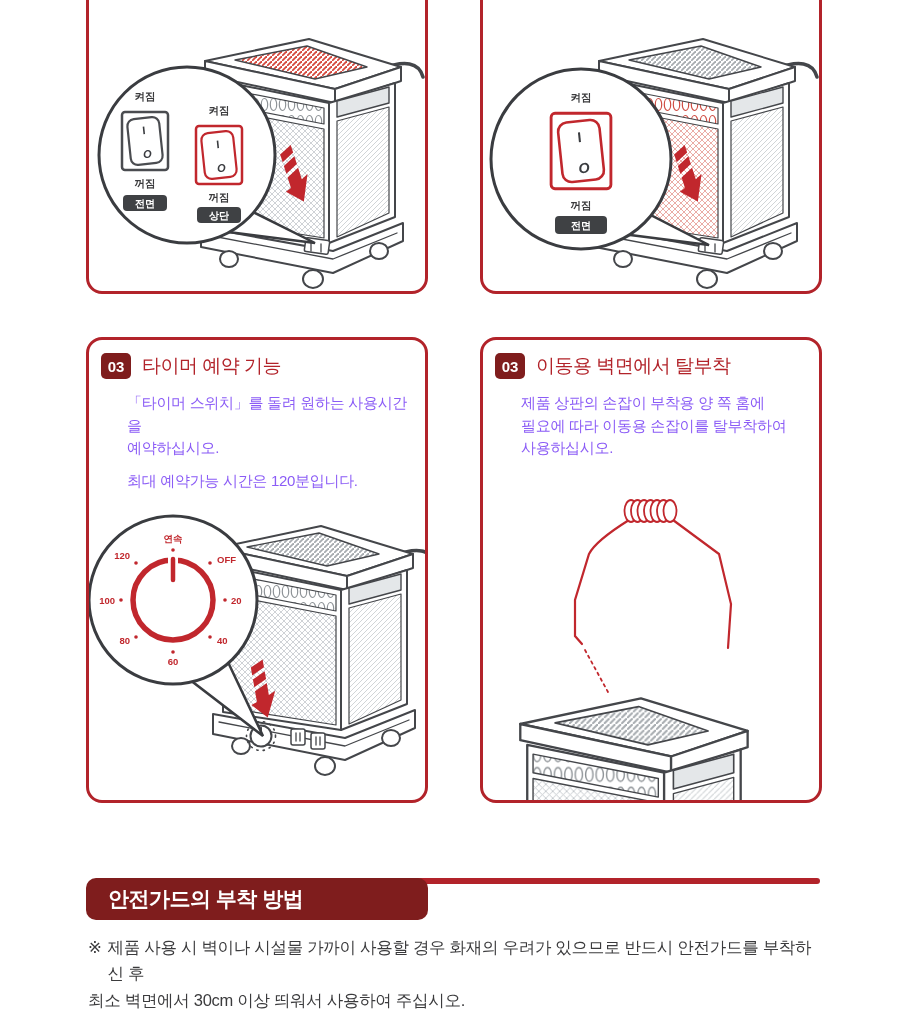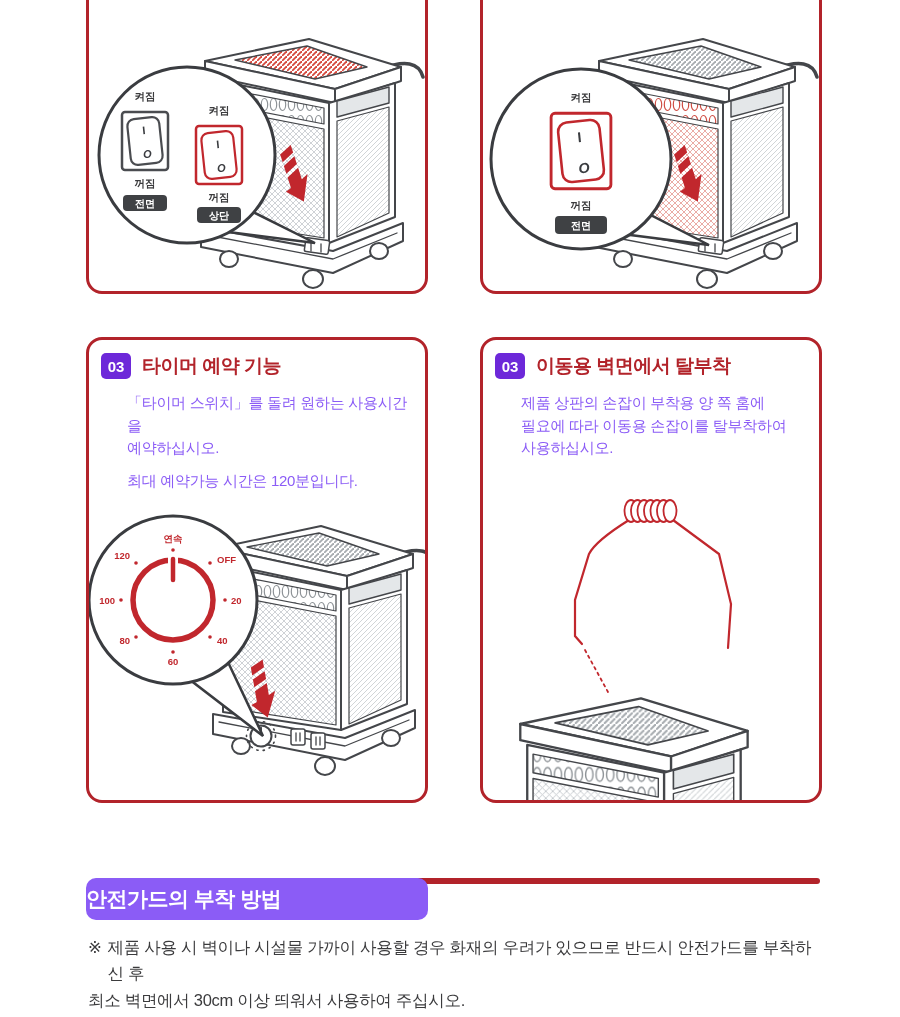--- a/index.html
+++ b/index.html
@@ -8,28 +8,28 @@
   .stage{position:absolute;left:0;top:0;width:760px;height:1017px;background:#fff}
 
   .panel{position:absolute;border:3px solid #b2232a;border-radius:16px;background:#fff;overflow:hidden}
   .p-tl{left:86px;top:-28px;width:342px;height:322px}
   .p-tr{left:480px;top:-28px;width:342px;height:322px}
   .p-ml{left:86px;top:337px;width:342px;height:466px}
   .p-mr{left:480px;top:337px;width:342px;height:466px}
   .panel svg{position:absolute;left:0;bottom:0;width:336px;display:block}
 
   .pnl-head{position:absolute;left:12px;top:13px;display:flex;align-items:center;gap:11px}
-  .pnl-num{min-width:30px;height:26px;background:#6d28d9;color:#fff;border-radius:5px;
+  .pnl-num{min-width:30px;height:26px;background:#7f1d1d;color:#fff;border-radius:5px;
     font-weight:bold;font-size:15px;display:flex;align-items:center;justify-content:center;padding:0 4px}
-  .pnl-title{color:#b2232a;font-weight:bold;font-size:19px;letter-spacing:-0.5px}
+  .pnl-title{color:#b2232a;font-weight:normal;font-size:19px;letter-spacing:-0.5px}
   .pnl-text{position:absolute;left:38px;top:52px;right:12px;color:#8b5cf6;font-size:15px;line-height:1.5;letter-spacing:-0.3px}
   .para2{margin-top:10px}
 
-  .sec-box{position:absolute;left:86px;top:878px;width:342px;height:42px;background:#8b5cf6;
-    border-radius:10px;color:#fff;font-size:21px;font-weight:bold;line-height:42px;letter-spacing:-0.5px}
+  .sec-box{position:absolute;left:86px;top:878px;width:342px;height:42px;background:#7f1d1d;
+    border-radius:10px;color:#fff;font-size:21px;font-weight:bold;line-height:42px;padding-left:22px;letter-spacing:-0.5px}
   .sec-line{position:absolute;left:416px;top:878px;width:404px;height:6px;background:#b2232a;border-radius:0 3px 3px 0}
 
   .notes{position:absolute;left:88px;top:934px;width:734px;color:#3b3b3d;font-size:16.5px;line-height:1.6;letter-spacing:-0.3px}
   .note-row{display:flex;gap:6px}
   .note-cont{}
 
   
   .swlab{font-size:10.5px;fill:#3b3b3d;text-anchor:middle;font-weight:bold}
   .swbadge{font-size:10px;fill:#fff;text-anchor:middle;font-weight:bold}
   .mark{font-size:11px;fill:#3a3c40;text-anchor:middle;font-weight:bold}

